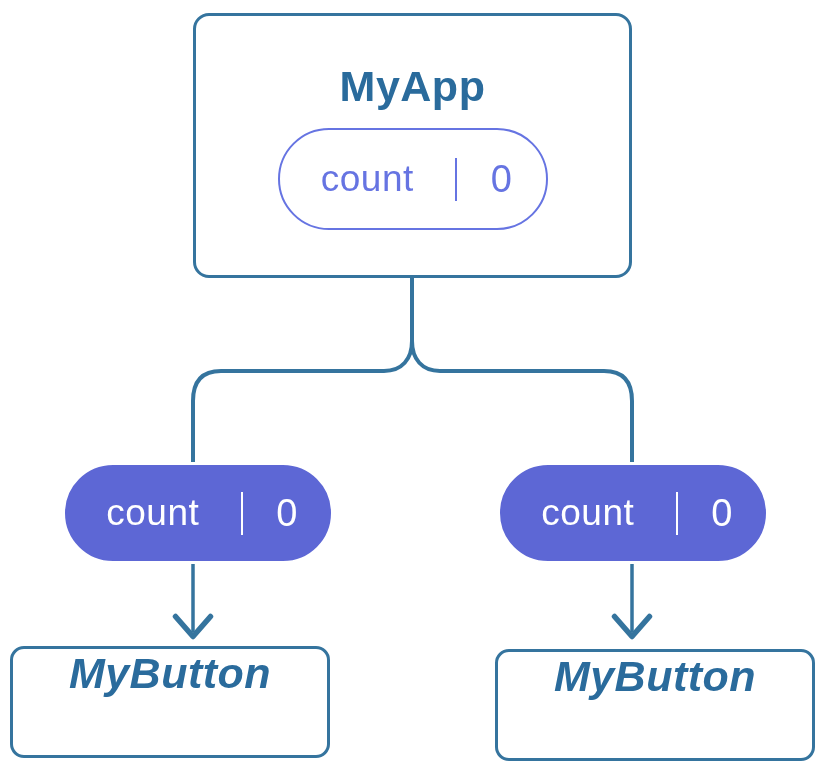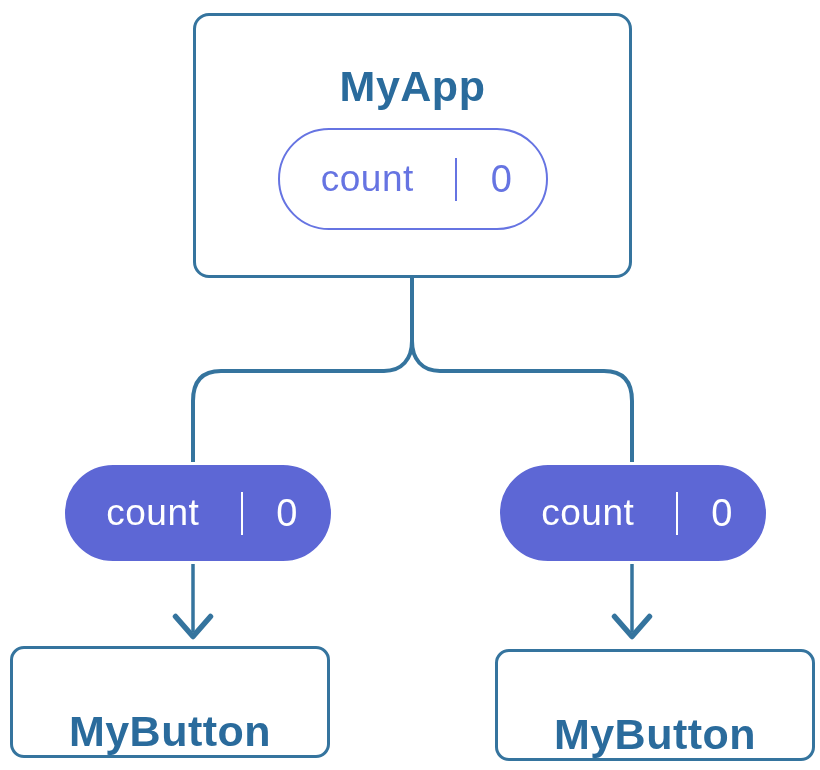--- a/index.html
+++ b/index.html
@@ -45,22 +45,23 @@
     color: #2a6b9c;
     font-size: 43px;
     font-weight: 700;
     letter-spacing: 0.5px;
     line-height: 48px;
     white-space: nowrap;
   }
   .node-leaf {
     border-radius: 14px;
     display: flex;
-    align-items: flex-end;
+    align-items: flex-start;
     justify-content: center;
+    font-style: italic;
   }
   .node-leaf-left {
     left: 10px;
     top: 646px;
     width: 320px;
     height: 112px;
   }
   .node-leaf-right {
     left: 495px;
     top: 649px;

